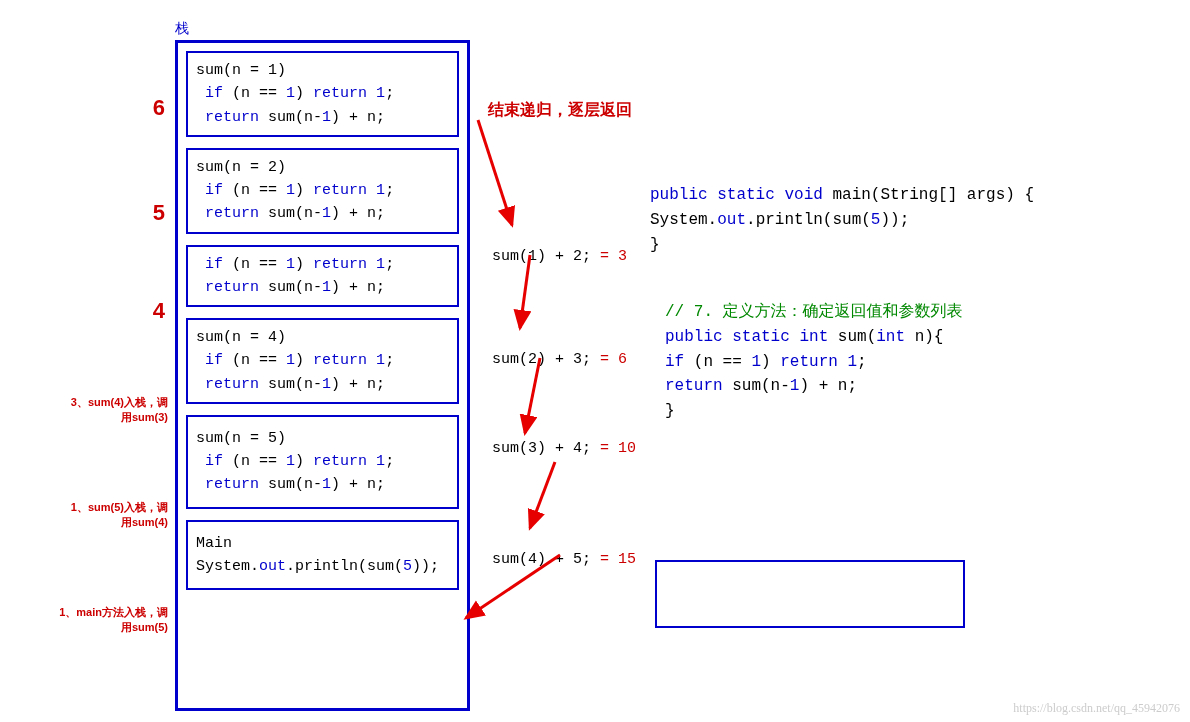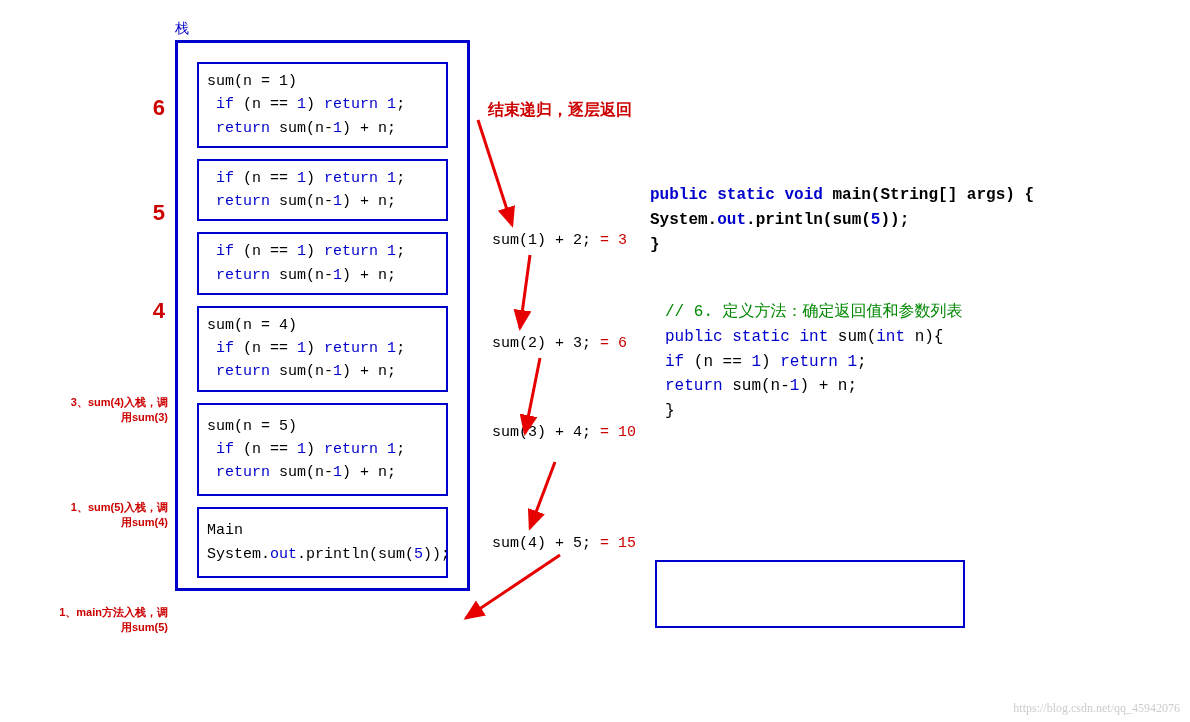--- a/index.html
+++ b/index.html
@@ -17,23 +17,23 @@
     top: 20px;
     color: #0000cc;
     font-size: 14px;
     font-family: sans-serif;
   }
   .stack-container {
     position: absolute;
     left: 175px;
     top: 40px;
     width: 295px;
-    height: 551px;
+    height: 671px;
     border: 3px solid #0000cc;
-    padding: 19px;
+    padding: 8px;
   }
   .frame {
     border: 2px solid #0000cc;
     padding: 6px 8px;
     margin-bottom: 11px;
     font-size: 15px;
     font-family: "Courier New", Consolas, monospace;
     line-height: 1.55;
   }
   .frame:last-child { margin-bottom: 0; }
@@ -54,20 +54,21 @@
     color: #cc0000;
     font-weight: bold;
     font-family: sans-serif;
     font-size: 16px;
   }
   .result-text {
     position: absolute;
     font-family: "Courier New", Consolas, monospace;
     font-size: 15px;
     color: #000;
+    margin-top: 16px;
   }
   .result-text .red { color: #cc0000; }
   .code-right {
     position: absolute;
     left: 650px;
     font-family: "Courier New", Consolas, monospace;
     font-size: 16px;
     line-height: 1.55;
   }
   .comment { color: #008800; }
@@ -107,20 +108,21 @@
 
 <div class="stack-container">
 
   <div class="frame">
     <div><span>sum(n = 1)</span></div>
     <div>&nbsp;<span class="kw">if</span> (n == <span class="num">1</span>) <span class="kw">return</span> <span class="num">1</span><span>;</span></div>
     <div>&nbsp;<span class="kw">return</span> sum(n-<span class="num">1</span>) + n;</div>
   </div>
 
   <div class="frame">
+    <div><span>sum(n = 2)</span></div>
     <div>&nbsp;<span class="kw">if</span> (n == <span class="num">1</span>) <span class="kw">return</span> <span class="num">1</span><span>;</span></div>
     <div>&nbsp;<span class="kw">return</span> sum(n-<span class="num">1</span>) + n;</div>
   </div>
 
   <div class="frame">
     <div>&nbsp;<span class="kw">if</span> (n == <span class="num">1</span>) <span class="kw">return</span> <span class="num">1</span><span>;</span></div>
     <div>&nbsp;<span class="kw">return</span> sum(n-<span class="num">1</span>) + n;</div>
   </div>
 
   <div class="frame">
@@ -148,28 +150,28 @@
 <div class="result-text" style="left:492px; top:335px;">
   <span>sum(2) + 3;</span><span class="red"> = 6</span>
 </div>
 <div class="result-text" style="left:492px; top:424px;">
   <span>sum(3) + 4;</span><span class="red"> = 10</span>
 </div>
 <div class="result-text" style="left:492px; top:535px;">
   <span>sum(4) + 5;</span><span class="red"> = 15</span>
 </div>
 
-<div class="code-right" style="top:183px;font-weight:bold;">
+<div class="code-right" style="top:183px;">
   <div><span class="kw">public static void</span><span> main(String[] args) {</span></div>
   <div><span>    System.</span><span class="kw">out</span><span>.println(sum(</span><span class="num">5</span><span>));</span></div>
   <div><span>}</span></div>
 </div>
 
 <div class="code-right" style="top:300px; left:665px;">
-  <div class="comment">//  6. 定义方法：确定返回值和参数列表</div>
+  <div class="comment">//  7. 定义方法：确定返回值和参数列表</div>
   <div><span class="kw">public static int</span><span> sum(</span><span class="kw">int</span><span> n){</span></div>
   <div><span>    </span><span class="kw">if</span><span> (n == </span><span class="num">1</span><span>) </span><span class="kw">return</span><span class="num"> 1</span><span>;</span></div>
   <div><span>    </span><span class="kw">return</span><span> sum(n-</span><span class="num">1</span><span>) + n;</span></div>
   <div><span>}</span></div>
 </div>
 
 <div class="empty-box" style="left:655px; top:560px; width:310px; height:68px;"></div>
 
 <svg class="arrows">
   <defs>

